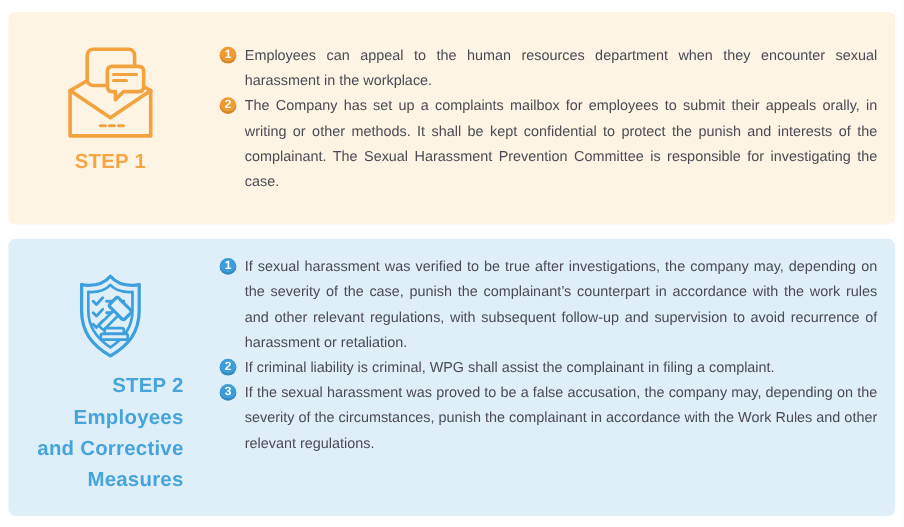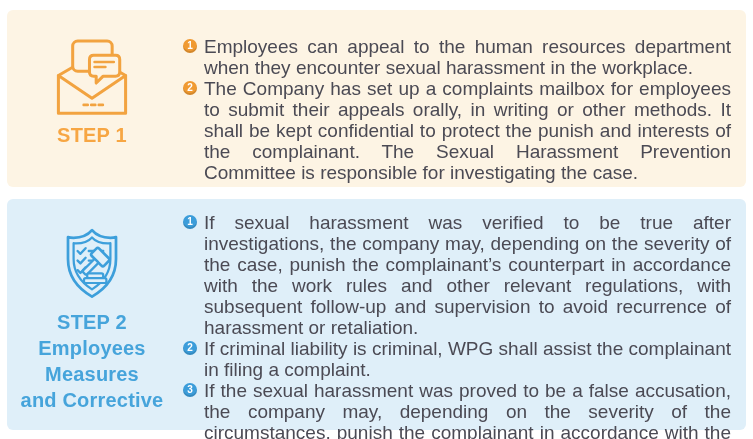--- a/index.html
+++ b/index.html
@@ -34,28 +34,28 @@
   }
   .step1 .left-col { padding-top: 26px; }
   .step2 .left-col { padding-top: 28px; }
 
   .icon-wrap { width: 84px; height: 84px; }
   .step2 .icon-wrap { width: 80px; height: 80px; }
   .icon-wrap svg { width: 100%; height: 100%; display: block; }
 
   .step-label {
     margin-top: 2px;
-    font-size: 20px;
+    font-size: 17px;
     font-weight: 600;
     text-align: center;
     line-height: 26px;
     letter-spacing: 0.2px;
   }
   .step1 .step-label { color: #F7A643; }
-  .step2 .step-label { color: #46A4DB; }
+  .step2 .step-label { color: #46A4DB; text-align: right; }
 
   .right-col {
     flex: 1;
     padding: 26px 15px 0 6px;
   }
   .step2 .right-col { padding-top: 13px; }
 
   .item { display: flex; }
   .badge {
     flex: 0 0 14px;
@@ -69,21 +69,21 @@
     line-height: 14px;
     text-align: center;
     box-shadow: inset 0 -2px 0 rgba(0,0,0,0.12);
   }
   .step1 .badge { background: #F09A32; }
   .step2 .badge { background: #3C9DDA; }
 
   .item p {
     margin: 0;
     flex: 1;
-    font-size: 19px;
+    font-size: 12px;
     line-height: 21px;
     color: #4B4A54;
     text-align: justify;
   }
 </style>
 </head>
 <body>
 
 <div class="canvas">
 
@@ -138,22 +138,22 @@
             <rect x="49" y="31" width="22" height="13" rx="2.5" fill="#DFEFF9"></rect>
             <rect x="56.5" y="44" width="7" height="22" rx="2" fill="#DFEFF9" stroke-width="2.8"></rect>
           </g>
           <rect x="44" y="58" width="20" height="6" rx="2" fill="#DFEFF9" stroke-width="2.8"></rect>
           <rect x="40" y="64" width="28" height="6" rx="2" fill="#DFEFF9" stroke-width="2.8"></rect>
         </svg>
       </div>
       <div class="step-label">
         <div>STEP 2</div>
         <div>Employees</div>
+        <div>and Corrective</div>
         <div>Measures</div>
-        <div>and Corrective</div>
       </div>
     </div>
     <div class="right-col">
       <div class="item">
         <span class="badge">1</span>
         <p>If sexual harassment was verified to be true after investigations, the company may, depending on the severity of the case, punish the complainant’s counterpart in accordance with the work rules and other relevant regulations, with subsequent follow-up and supervision to avoid recurrence of harassment or retaliation.</p>
       </div>
       <div class="item">
         <span class="badge">2</span>
         <p>If criminal liability is criminal, WPG shall assist the complainant in filing a complaint.</p>

